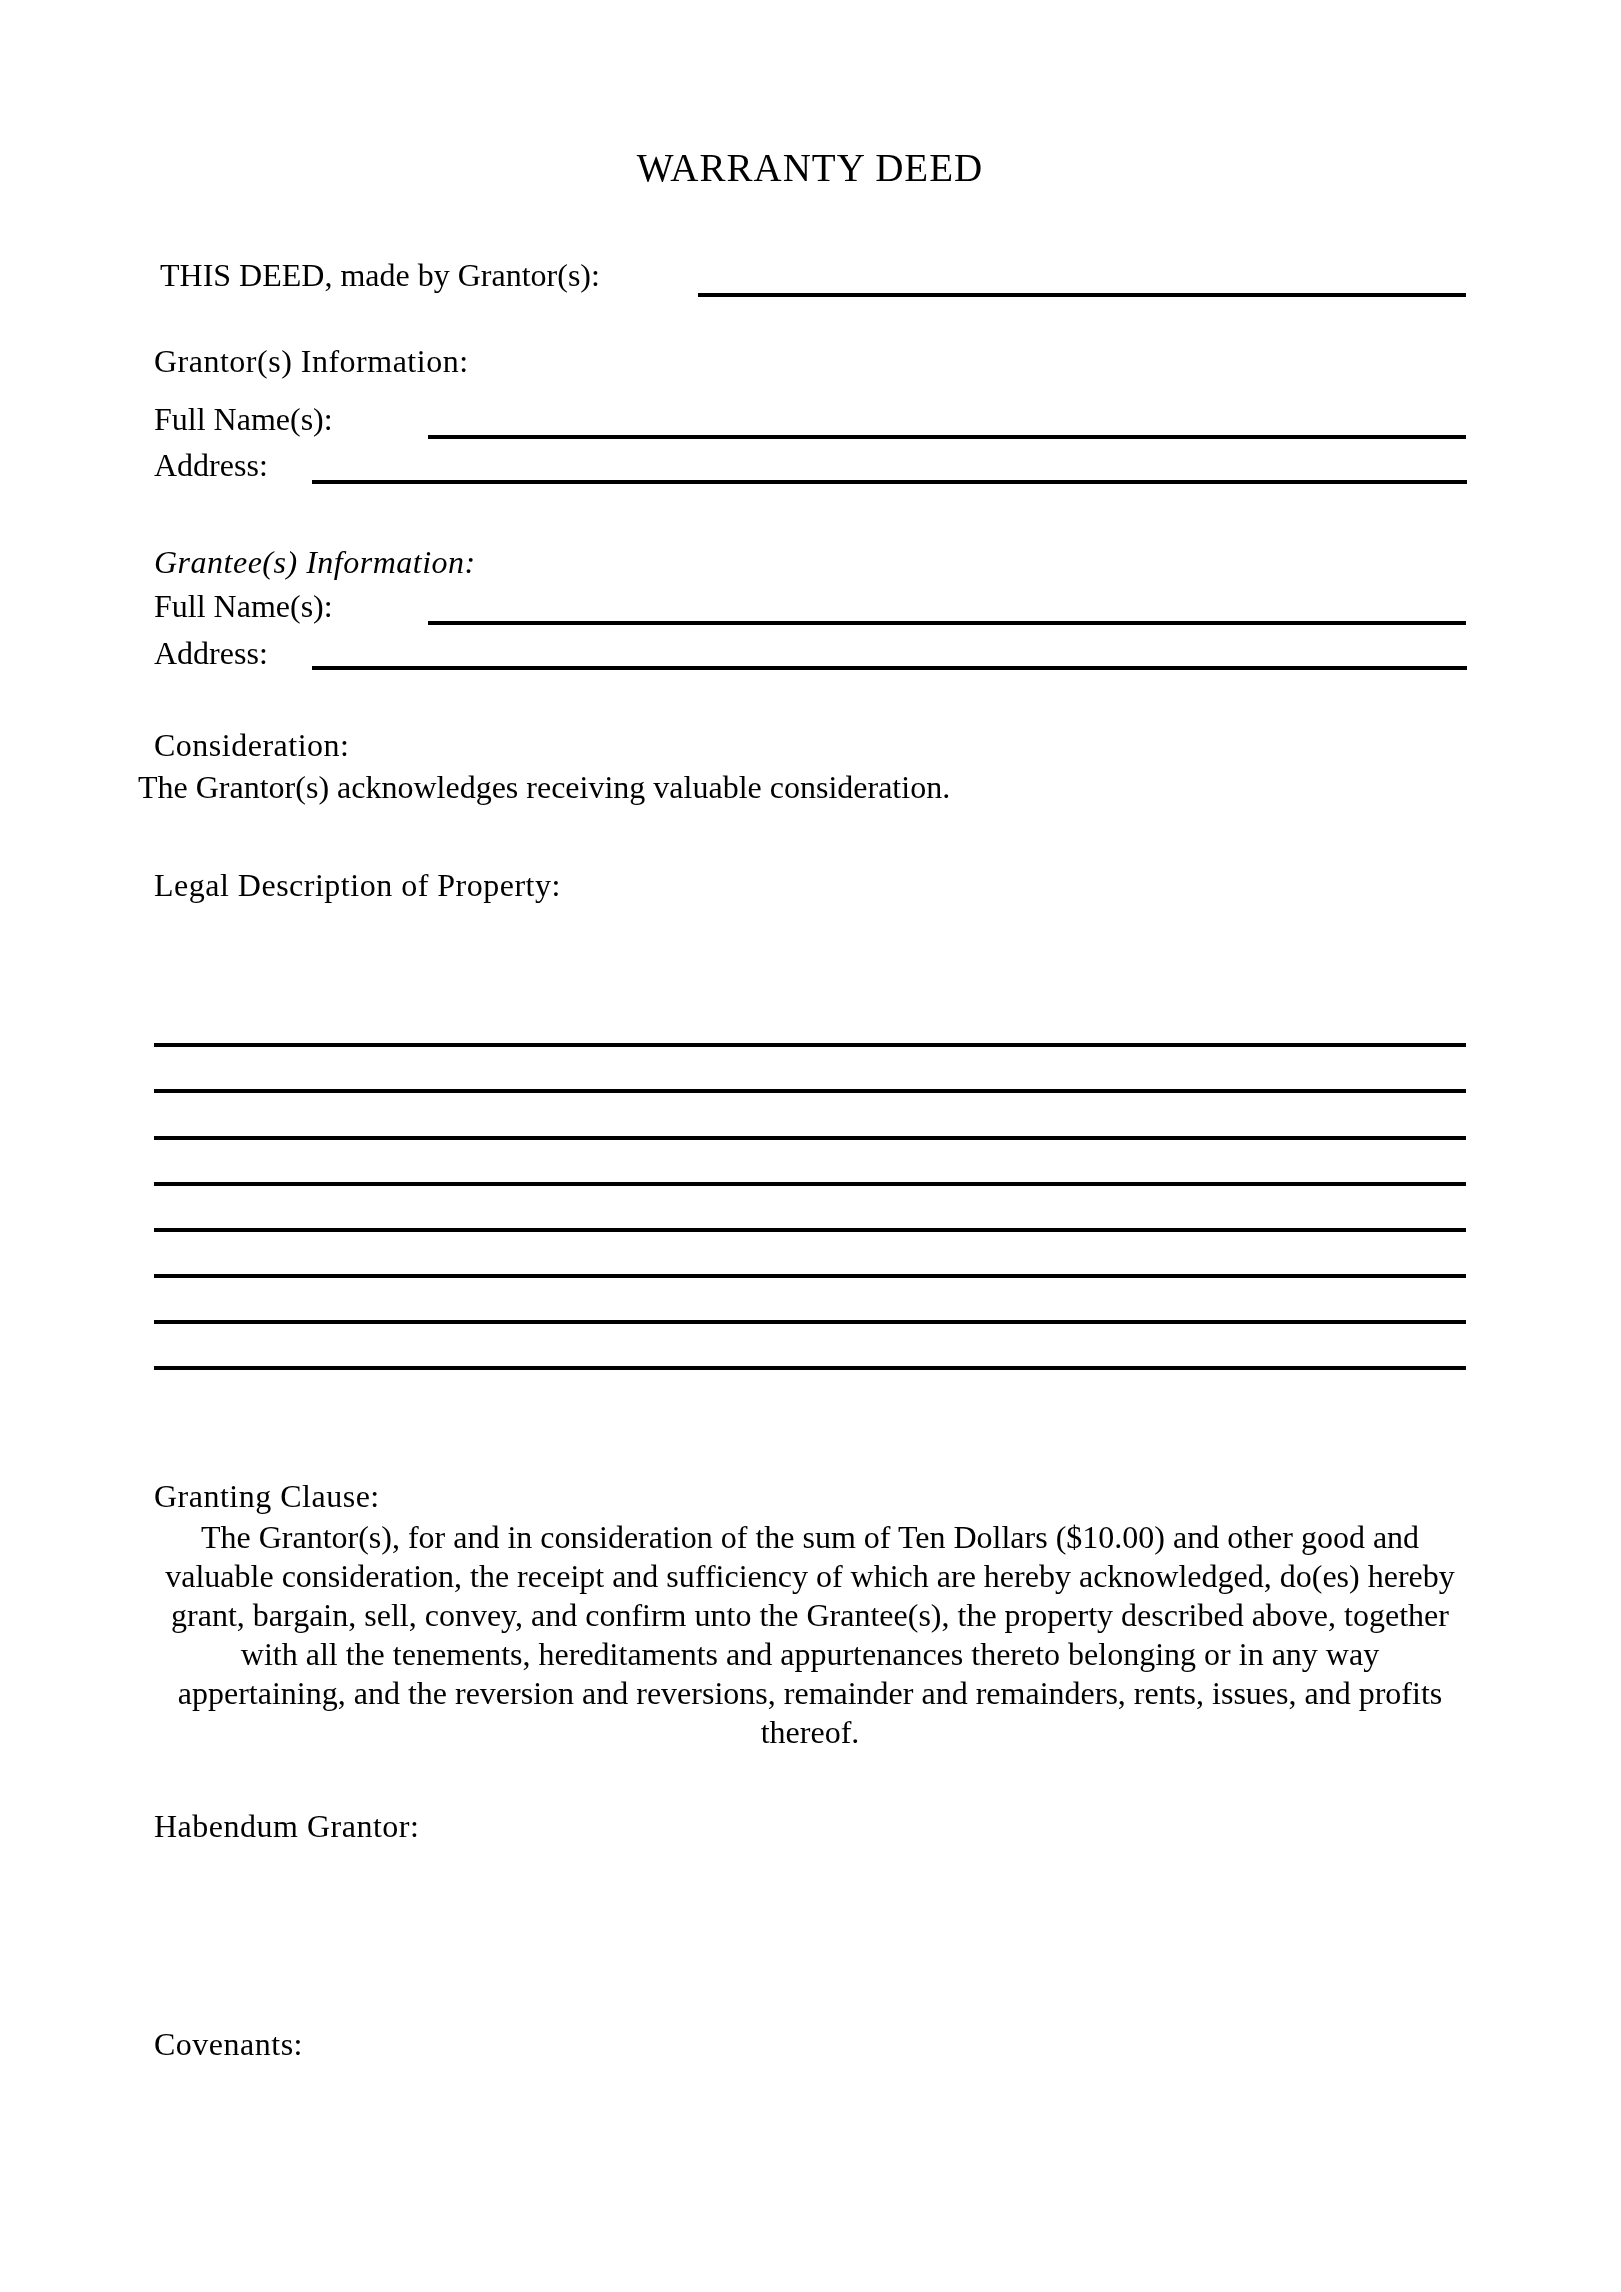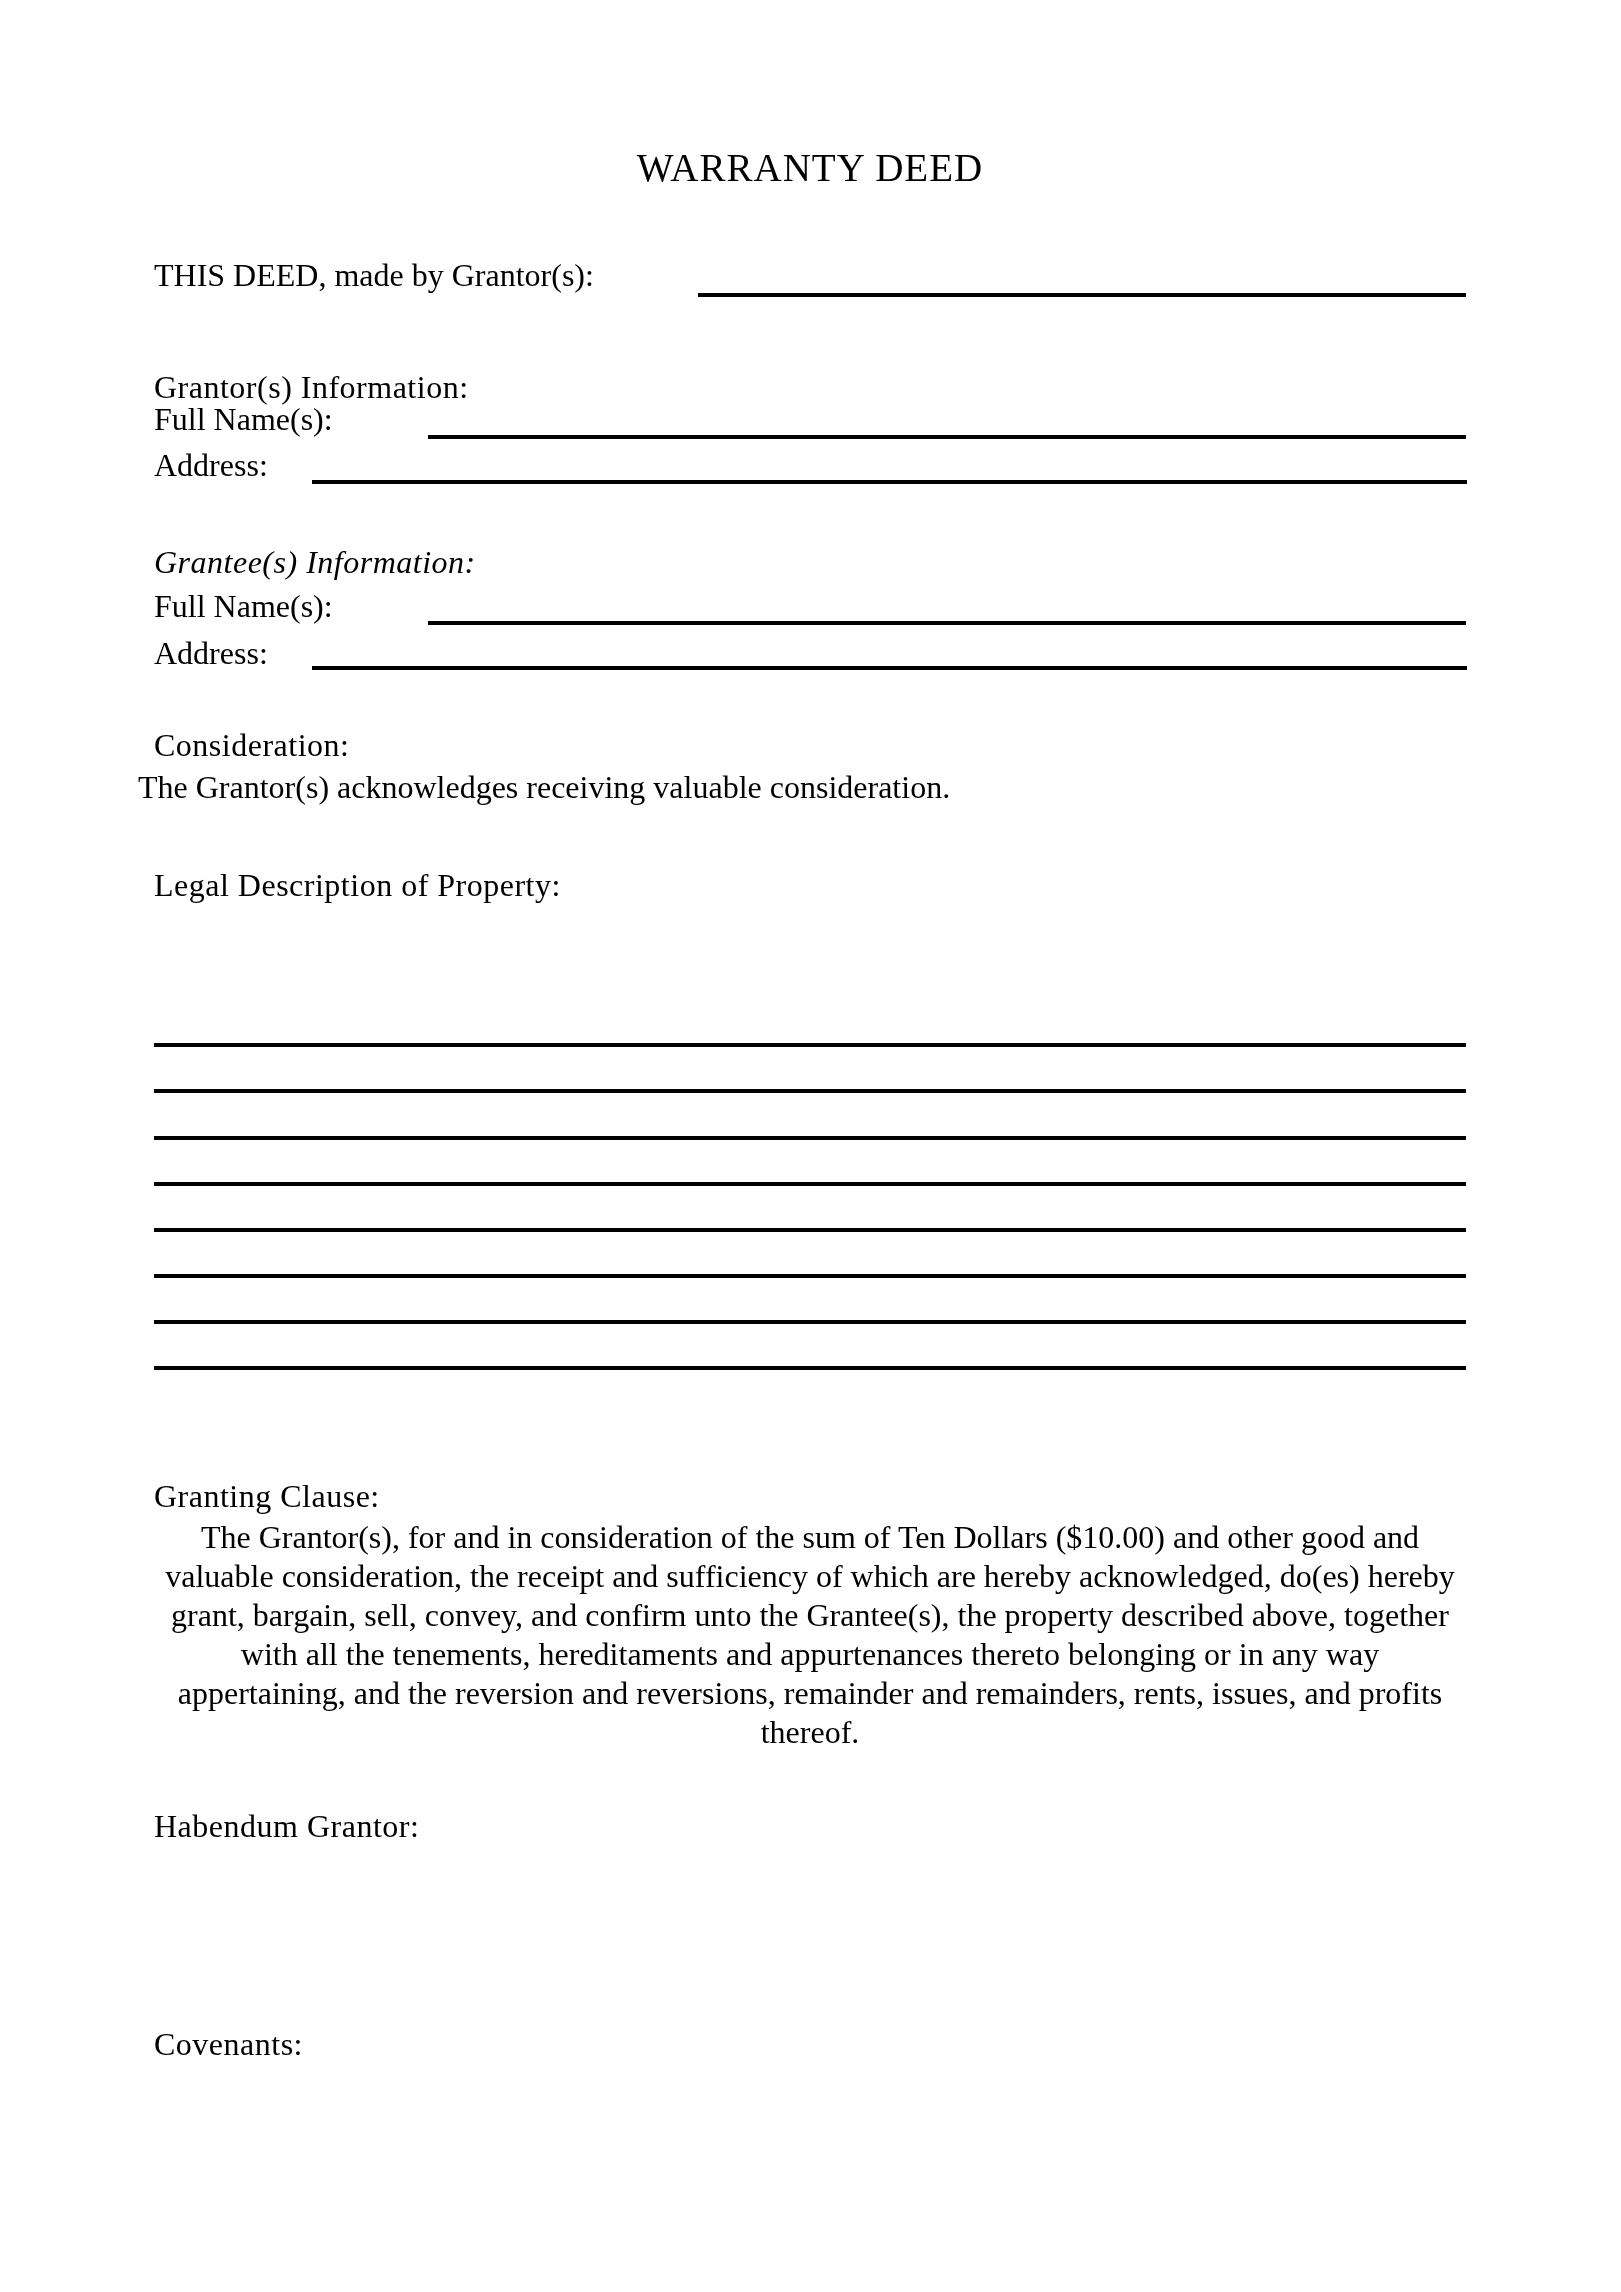--- a/index.html
+++ b/index.html
@@ -40,24 +40,24 @@
     position:relative; top:3.9px;
   }
 </style>
 </head>
 <body>
 
 <div class="page">
 
   <div class="abs title">WARRANTY DEED</div>
 
-  <div class="abs txt" style="left:154px; top:230px;">THIS DEED, made by Grantor(s):</div>
+  <div class="abs txt" style="left:160px; top:230px;">THIS DEED, made by Grantor(s):</div>
   <div class="fill-line" style="left:698px; top:266px; width:768px;"></div>
 
-  <div class="abs heading" style="left:154px; top:342px;">Grantor(s) Information:</div>
+  <div class="abs heading" style="left:154px; top:316px;">Grantor(s) Information:</div>
   <div class="abs txt" style="left:154px; top:374px;">Full Name(s):</div>
   <div class="fill-line" style="left:428px; top:408px; width:1038px;"></div>
   <div class="abs txt" style="left:154px; top:420px;">Address:</div>
   <div class="fill-line" style="left:312px; top:453px; width:1155px;"></div>
 
   <div class="abs heading" style="left:154px; top:517px;font-style:italic;">Grantee(s) Information:</div>
   <div class="abs txt" style="left:154px; top:561px;">Full Name(s):</div>
   <div class="fill-line" style="left:428px; top:594px; width:1038px;"></div>
   <div class="abs txt" style="left:154px; top:608px;">Address:</div>
   <div class="fill-line" style="left:312px; top:639px; width:1155px;"></div>

